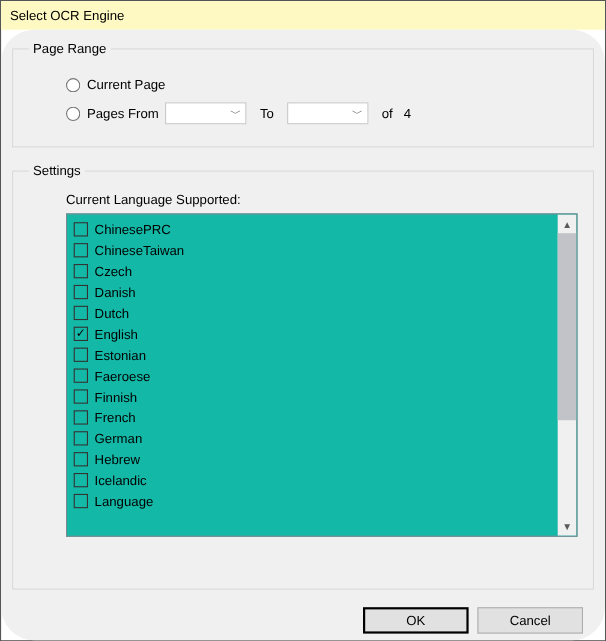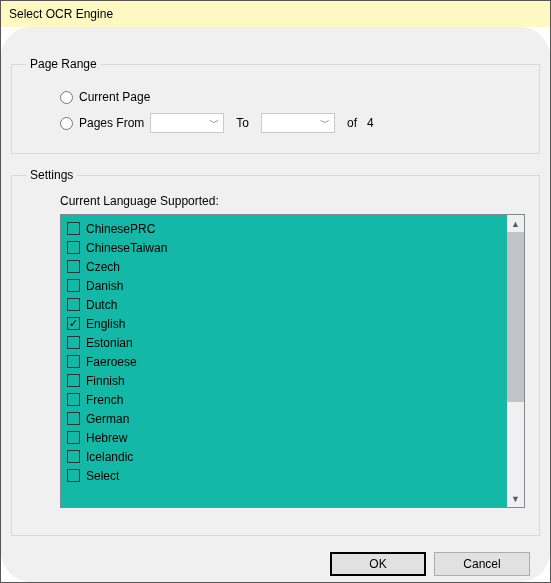--- a/index.html
+++ b/index.html
@@ -26,21 +26,21 @@
     height: 26px;
     display: flex;
     align-items: center;
     padding: 0 8px;
     background: #fef9c3;
     font-size: 12px;
   }
   .client {
     flex: 1;
     background: #f0f0f0;
-    padding: 24px 10px 6px 10px;
+    padding: 4px 10px 6px 10px;
     box-sizing: border-box;
     display: flex;
     flex-direction: column;
     border-radius: 30px;
   }
 
   fieldset.group {
     border: 1px solid #d9d9d9;
     margin: 6px 0 8px 0;
     padding: 10px 14px 14px 14px;
@@ -272,21 +272,21 @@
               <div class="list-item">
                 <span class="chk"></span>
                 <span>Hebrew</span>
               </div>
               <div class="list-item">
                 <span class="chk"></span>
                 <span>Icelandic</span>
               </div>
               <div class="list-item">
                 <span class="chk"></span>
-                <span>Select</span>
+                <span>Language</span>
               </div>
             </div>
           <div class="fake-scrollbar">
             <div class="arrow up">▲</div>
             <div class="thumb"></div>
             <div class="arrow down">▼</div>
           </div>
         </div>
       </div>
     </fieldset>

